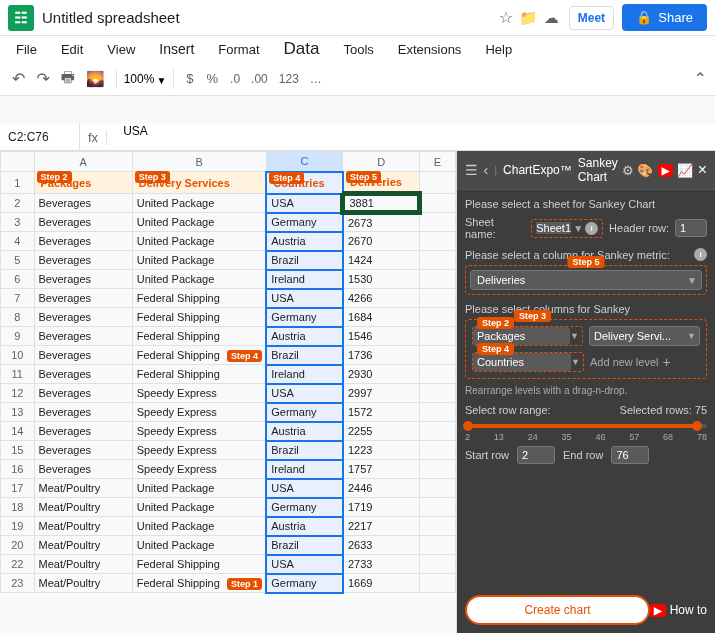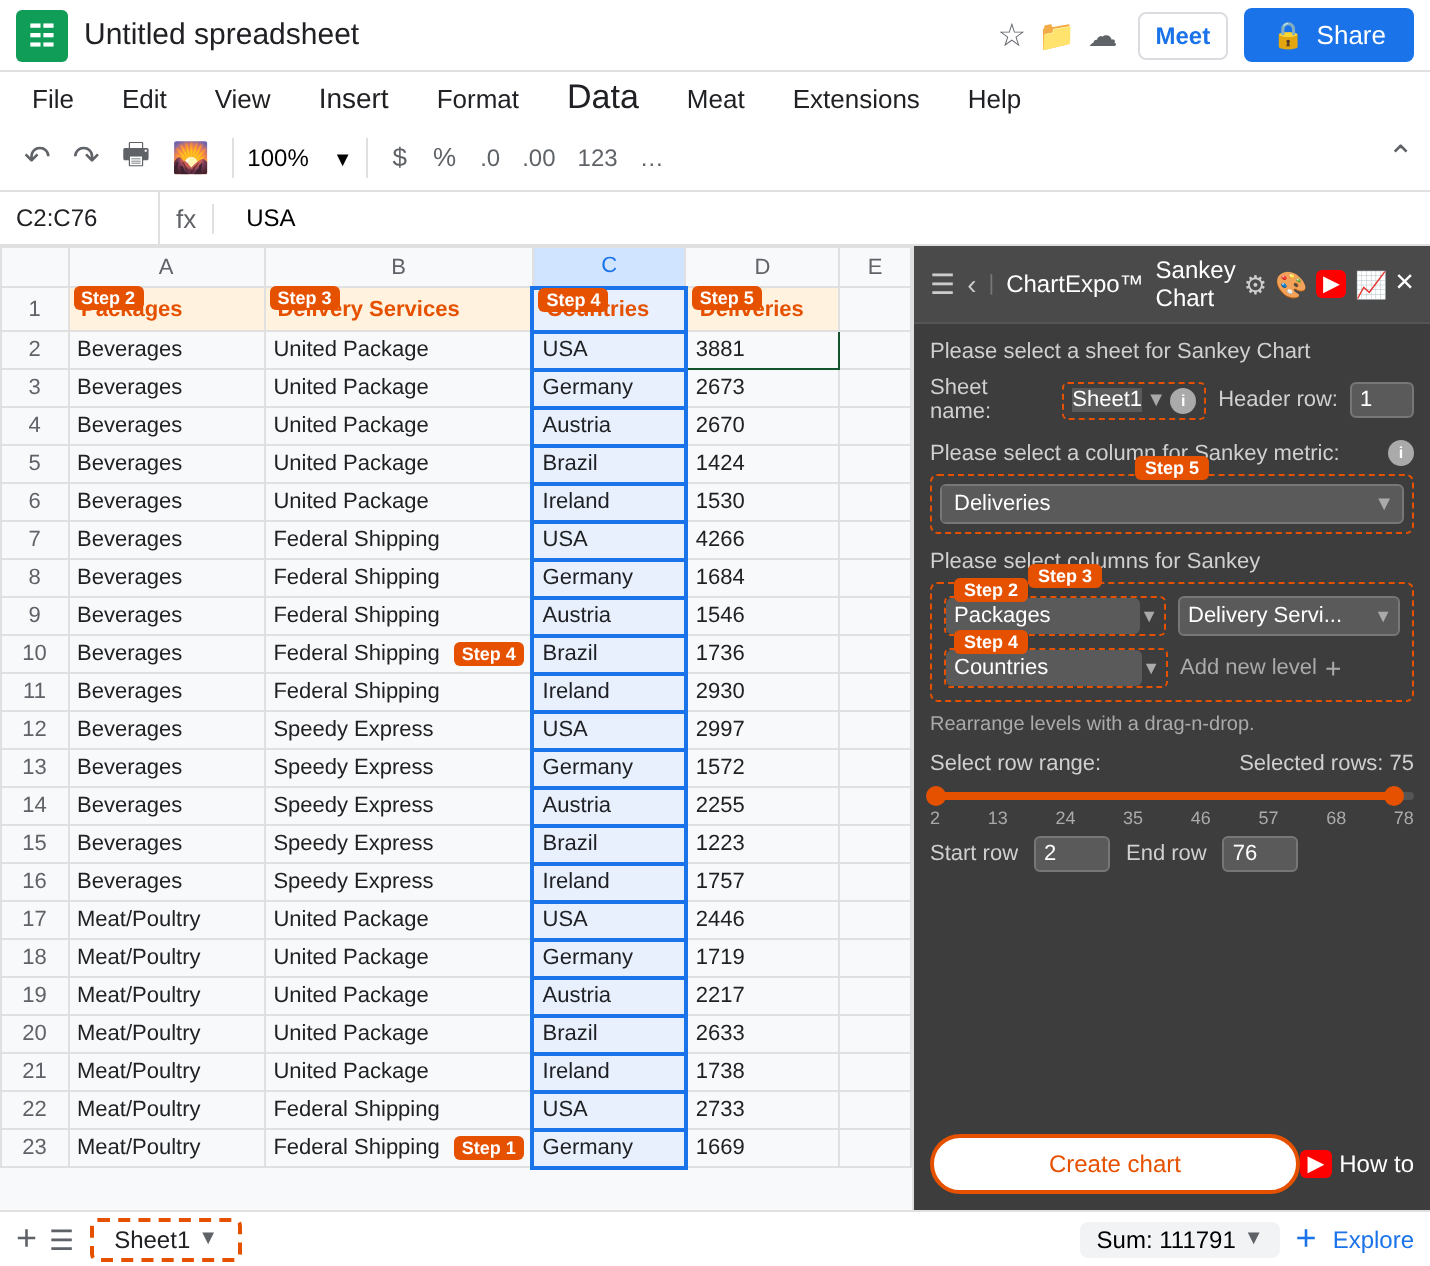--- a/index.html
+++ b/index.html
@@ -26,48 +26,48 @@
   </button>
 </div>
 
 <div style="display:flex;align-items:center;background:#fff;padding:2px 8px;height:26px;gap:8px;">
   <span style="padding:2px 8px;color:#202124;cursor:pointer;border-radius:3px;font-size:13px;">File</span>
   <span style="padding:2px 8px;color:#202124;cursor:pointer;border-radius:3px;font-size:13px;">Edit</span>
   <span style="padding:2px 8px;color:#202124;cursor:pointer;border-radius:3px;font-size:13px;">View</span>
   <span style="padding:2px 8px;color:#202124;cursor:pointer;border-radius:3px;font-size:14px;">Insert</span>
   <span style="padding:2px 8px;color:#202124;cursor:pointer;border-radius:3px;font-size:13px;">Format</span>
   <span style="padding:2px 8px;color:#202124;cursor:pointer;border-radius:3px;font-size:17px;">Data</span>
-  <span style="padding:2px 8px;color:#202124;cursor:pointer;border-radius:3px;font-size:13px;">Meat</span>
+  <span style="padding:2px 8px;color:#202124;cursor:pointer;border-radius:3px;font-size:13px;">Tools</span>
   <span style="padding:2px 8px;color:#202124;cursor:pointer;border-radius:3px;font-size:13px;">Extensions</span>
   <span style="padding:2px 8px;color:#202124;cursor:pointer;border-radius:3px;font-size:13px;">Help</span>
 </div>
 
 <div style="display:flex;align-items:center;background:#fff;padding:3px 8px;height:34px;border-bottom:1px solid #e0e0e0;gap:3px;">
   <button style="background:none;border:none;cursor:pointer;color:#5f6368;padding:2px 4px;font-size:16px;">↶</button>
   <button style="background:none;border:none;cursor:pointer;color:#5f6368;padding:2px 4px;font-size:16px;">↷</button>
   <button style="background:none;border:none;cursor:pointer;color:#5f6368;padding:2px 4px;font-size:15px;">🖶</button>
   <button style="background:none;border:none;cursor:pointer;color:#5f6368;padding:2px 4px;font-size:15px;">🌄</button>
   <div style="width:1px;height:20px;background:#e0e0e0;margin:0 4px;"></div>
-  <div style="display:flex;align-items:flex-end;gap:12px;font-size:12px;cursor:pointer;">
+  <div style="display:flex;align-items:flex-end;gap:2px;font-size:12px;cursor:pointer;">
     <span>100%</span>
     <span style="font-size:10px;">▼</span>
   </div>
   <div style="width:1px;height:20px;background:#e0e0e0;margin:0 4px;"></div>
   <button style="background:none;border:none;cursor:pointer;color:#5f6368;padding:2px 5px;font-size:13px;">$</button>
   <button style="background:none;border:none;cursor:pointer;color:#5f6368;padding:2px 5px;font-size:13px;">%</button>
   <button style="background:none;border:none;cursor:pointer;color:#5f6368;padding:2px 4px;font-size:12px;">.0</button>
   <button style="background:none;border:none;cursor:pointer;color:#5f6368;padding:2px 4px;font-size:12px;">.00</button>
   <button style="background:none;border:none;cursor:pointer;color:#5f6368;padding:2px 4px;font-size:12px;">123</button>
   <button style="background:none;border:none;cursor:pointer;color:#5f6368;padding:2px 4px;font-size:12px;">…</button>
   <div style="margin-left:auto;">
     <button style="background:none;border:none;cursor:pointer;color:#5f6368;font-size:16px;">⌃</button>
   </div>
 </div>
 
-<div style="display:flex;align-items:center;background:#fff;border-bottom:1px solid #e0e0e0;height:27px;">
+<div style="display:flex;align-items:flex-start;background:#fff;border-bottom:1px solid #e0e0e0;height:27px;margin-top:28px;">
   <div style="width:80px;border-right:1px solid #e0e0e0;padding:0 8px;font-size:12px;color:#202124;display:flex;align-items:center;height:100%;">
     <span>C2:C76</span>
   </div>
   <div style="padding:0 8px;display:flex;align-items:center;height:100%;">
     <span style="font-size:13px;color:#5f6368;border-right:1px solid #e0e0e0;padding-right:8px;">fx</span>
   </div>
   <div style="padding:0 8px;font-size:12px;flex:1;">USA</div>
 </div>
 
 <div style="display:flex;height:calc(633px - 36px - 26px - 34px - 27px - 28px);">
@@ -104,21 +104,21 @@
           <span style="font-weight:bold;color:#e65100;font-size:11px;margin-left:2px;">Deliveries</span>
         </td>
         <td style="background:#f8f9fa;border:1px solid #e0e0e0;height:22px;"></td>
       </tr>
 
       <tr>
         <td style="background:#f8f9fa;border:1px solid #e0e0e0;text-align:center;color:#5f6368;font-size:11px;height:19px;">2</td>
         <td style="border:1px solid #e0e0e0;height:19px;padding:1px 4px;">Beverages</td>
         <td style="border:1px solid #e0e0e0;height:19px;padding:1px 4px;">United Package</td>
         <td style="background:#e8f0fe;border:2px solid #1a73e8;height:19px;padding:1px 4px;">USA</td>
-        <td style="border:1px solid #14532d;height:19px;padding:1px 4px;">3881</td>
+        <td style="border:5px solid #14532d;height:19px;padding:1px 4px;">3881</td>
         <td style="border:1px solid #e0e0e0;height:19px;"></td>
       </tr>
       <tr>
         <td style="background:#f8f9fa;border:1px solid #e0e0e0;text-align:center;color:#5f6368;font-size:11px;height:19px;">3</td>
         <td style="border:1px solid #e0e0e0;height:19px;padding:1px 4px;">Beverages</td>
         <td style="border:1px solid #e0e0e0;height:19px;padding:1px 4px;">United Package</td>
         <td style="background:#e8f0fe;border:2px solid #1a73e8;height:19px;padding:1px 4px;">Germany</td>
         <td style="border:1px solid #e0e0e0;height:19px;padding:1px 4px;">2673</td>
         <td style="border:1px solid #e0e0e0;height:19px;"></td>
       </tr>
@@ -252,28 +252,20 @@
         <td style="background:#e8f0fe;border:2px solid #1a73e8;height:19px;padding:1px 4px;">Austria</td>
         <td style="border:1px solid #e0e0e0;height:19px;padding:1px 4px;">2217</td>
         <td style="border:1px solid #e0e0e0;height:19px;"></td>
       </tr>
       <tr>
         <td style="background:#f8f9fa;border:1px solid #e0e0e0;text-align:center;color:#5f6368;font-size:11px;height:19px;">20</td>
         <td style="border:1px solid #e0e0e0;height:19px;padding:1px 4px;">Meat/Poultry</td>
         <td style="border:1px solid #e0e0e0;height:19px;padding:1px 4px;">United Package</td>
         <td style="background:#e8f0fe;border:2px solid #1a73e8;height:19px;padding:1px 4px;">Brazil</td>
         <td style="border:1px solid #e0e0e0;height:19px;padding:1px 4px;">2633</td>
-        <td style="border:1px solid #e0e0e0;height:19px;"></td>
-      </tr>
-      <tr>
-        <td style="background:#f8f9fa;border:1px solid #e0e0e0;text-align:center;color:#5f6368;font-size:11px;height:19px;">21</td>
-        <td style="border:1px solid #e0e0e0;height:19px;padding:1px 4px;">Meat/Poultry</td>
-        <td style="border:1px solid #e0e0e0;height:19px;padding:1px 4px;">United Package</td>
-        <td style="background:#e8f0fe;border:2px solid #1a73e8;height:19px;padding:1px 4px;">Ireland</td>
-        <td style="border:1px solid #e0e0e0;height:19px;padding:1px 4px;">1738</td>
         <td style="border:1px solid #e0e0e0;height:19px;"></td>
       </tr>
       <tr>
         <td style="background:#f8f9fa;border:1px solid #e0e0e0;text-align:center;color:#5f6368;font-size:11px;height:19px;">22</td>
         <td style="border:1px solid #e0e0e0;height:19px;padding:1px 4px;">Meat/Poultry</td>
         <td style="border:1px solid #e0e0e0;height:19px;padding:1px 4px;">Federal Shipping</td>
         <td style="background:#e8f0fe;border:2px solid #1a73e8;height:19px;padding:1px 4px;">USA</td>
         <td style="border:1px solid #e0e0e0;height:19px;padding:1px 4px;">2733</td>
         <td style="border:1px solid #e0e0e0;height:19px;"></td>
       </tr>

